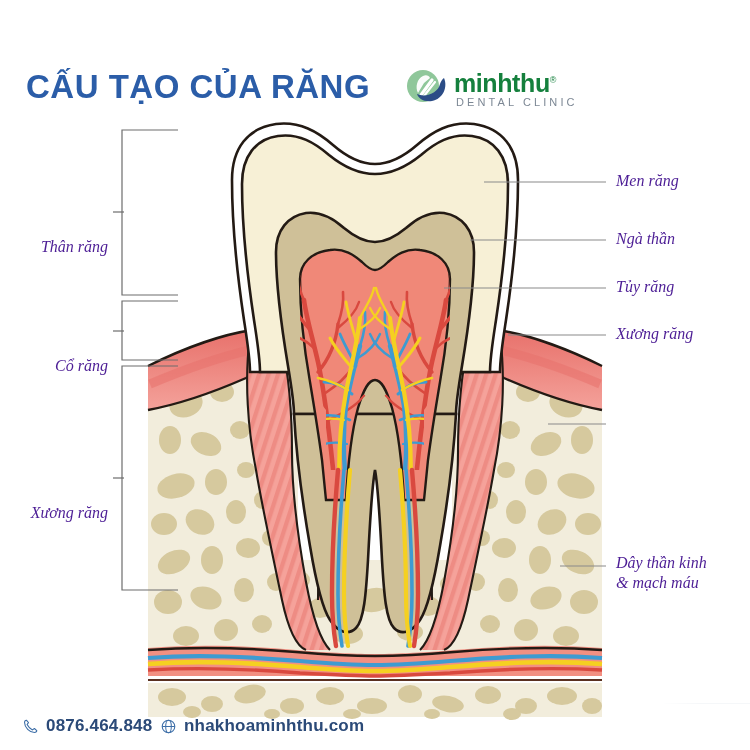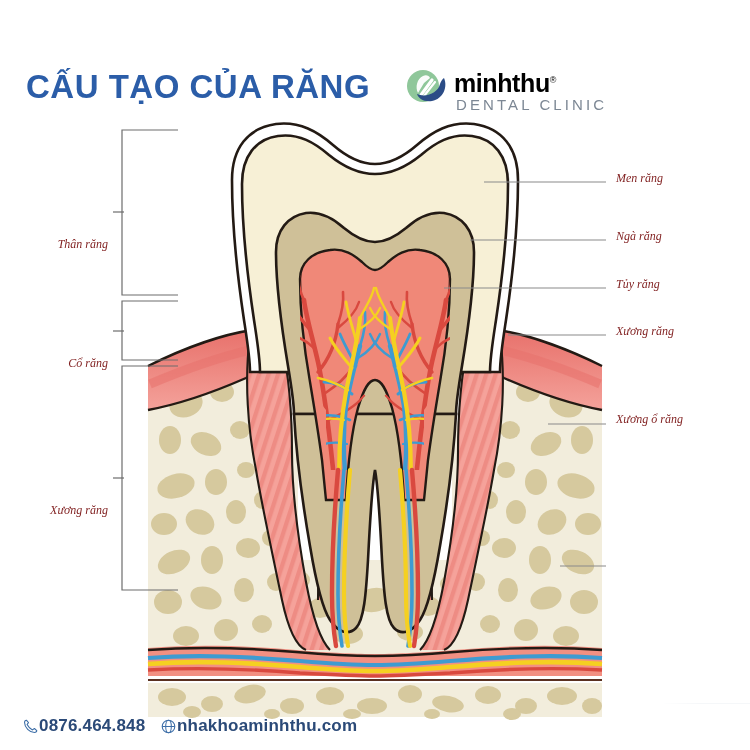--- a/index.html
+++ b/index.html
@@ -18,51 +18,51 @@
     position:absolute;left:26px;top:19px;
     font-size:33px;font-weight:bold;letter-spacing:.5px;
     color:#2B5DA8;
     font-family:"Liberation Sans", sans-serif;
     white-space:nowrap;
   }
   .logo{position:absolute;right:14px;top:14px;width:186px;height:50px;}
   .logo-mark{position:absolute;left:0;top:3px;width:46px;height:42px;}
   .logo-word{
     position:absolute;left:50px;top:6px;
-    font-size:25px;font-weight:bold;color:#000000;
+    font-size:25px;font-weight:bold;color:#15803d;
     letter-spacing:-.4px;white-space:nowrap;
     font-family:"Liberation Sans", sans-serif;
   }
   .logo-reg{font-size:9px;vertical-align:super;font-weight:normal;}
   .logo-sub{
     position:absolute;left:52px;top:33px;
-    font-size:15px;color:#7C8794;letter-spacing:3.1px;
+    font-size:11px;color:#7C8794;letter-spacing:3.1px;
     white-space:nowrap;font-family:"Liberation Sans", sans-serif;
   }
 
   
   .footer{position:absolute;left:0;bottom:0;width:750px;height:55px;}
   .footer-sep{position:absolute;left:0;bottom:46px;width:750px;height:1px;}
-  .f-item{position:absolute;bottom:14px;display:flex;align-items:center;}
+  .f-item{position:absolute;bottom:14px;display:flex;align-items:center;gap:7px;}
   .f-phone{left:22px;}
   .f-web{left:160px;}
   .f-text{
     font-size:17px;font-weight:bold;color:#2B4A78;
     letter-spacing:.2px;white-space:nowrap;
     font-family:"Liberation Sans", sans-serif;
   }
   .f-icon{width:17px;height:17px;display:block;}
 
   
   .lbl{
     position:absolute;
     font-family:"Liberation Serif", serif;
     font-style:italic;
-    font-size:12px;
-    color:#7f1d1d;
+    font-size:16px;
+    color:#4c1d95;
     white-space:nowrap;
     line-height:1.28;
   }
   .lbl-left{text-align:right;margin-top:36px;}
   .lbl-right{text-align:left;}
 
   
   svg.canvas{position:absolute;left:0;top:0;width:750px;height:750px;}
   .ln{stroke:#8a8a8a;stroke-width:1.1;fill:none;}
   .brk{stroke:#6d6d6d;stroke-width:1.2;fill:none;}
@@ -468,24 +468,24 @@
       <line class="ln" x1="548" y1="424" x2="606" y2="424"></line>
       <line class="ln" x1="560" y1="566" x2="606" y2="566"></line>
     </g>
   </svg>
 
   <div class="lbl lbl-left" style="right:642px;top:201px;">Thân răng</div>
   <div class="lbl lbl-left" style="right:642px;top:320px;">Cổ răng</div>
   <div class="lbl lbl-left" style="right:642px;top:467px;">Xương răng</div>
 
   <div class="lbl lbl-right" style="left:616px;top:171px;">Men răng</div>
-  <div class="lbl lbl-right" style="left:616px;top:229px;">Ngà răng</div>
+  <div class="lbl lbl-right" style="left:616px;top:229px;">Ngà thần</div>
   <div class="lbl lbl-right" style="left:616px;top:277px;">Tủy răng</div>
   <div class="lbl lbl-right" style="left:616px;top:324px;">Xương răng</div>
-  <div class="lbl lbl-right" style="left:616px;top:412px;">Xương ổ răng</div>
+  <div class="lbl lbl-right" style="left:616px;top:553px;"><span>Dây thần kinh</span><br><span>&amp; mạch máu</span></div>
 
   <div class="footer">
     <svg class="footer-sep" viewBox="0 0 750 12" preserveAspectRatio="none">
       <path d="M0,3 L590,3 C640,3 650,10 700,10 L750,10" fill="none" stroke="#D8DEE6" stroke-width="1.6"></path>
     </svg>
 
     <div class="f-item f-phone">
       <svg class="f-icon" viewBox="0 0 20 20">
         <path d="M5.2 2.6 C4.2 2.6 3 3.8 3 5.4 C3 11 8.9 17 14.6 17 C16.2 17 17.4 15.8 17.4 14.8
                  L14.6 12.4 L12.3 14 C10.3 13 7 9.7 6 7.7 L7.6 5.4 Z" fill="none" stroke="#3E6FA8" stroke-width="1.3" stroke-linejoin="round"></path>

